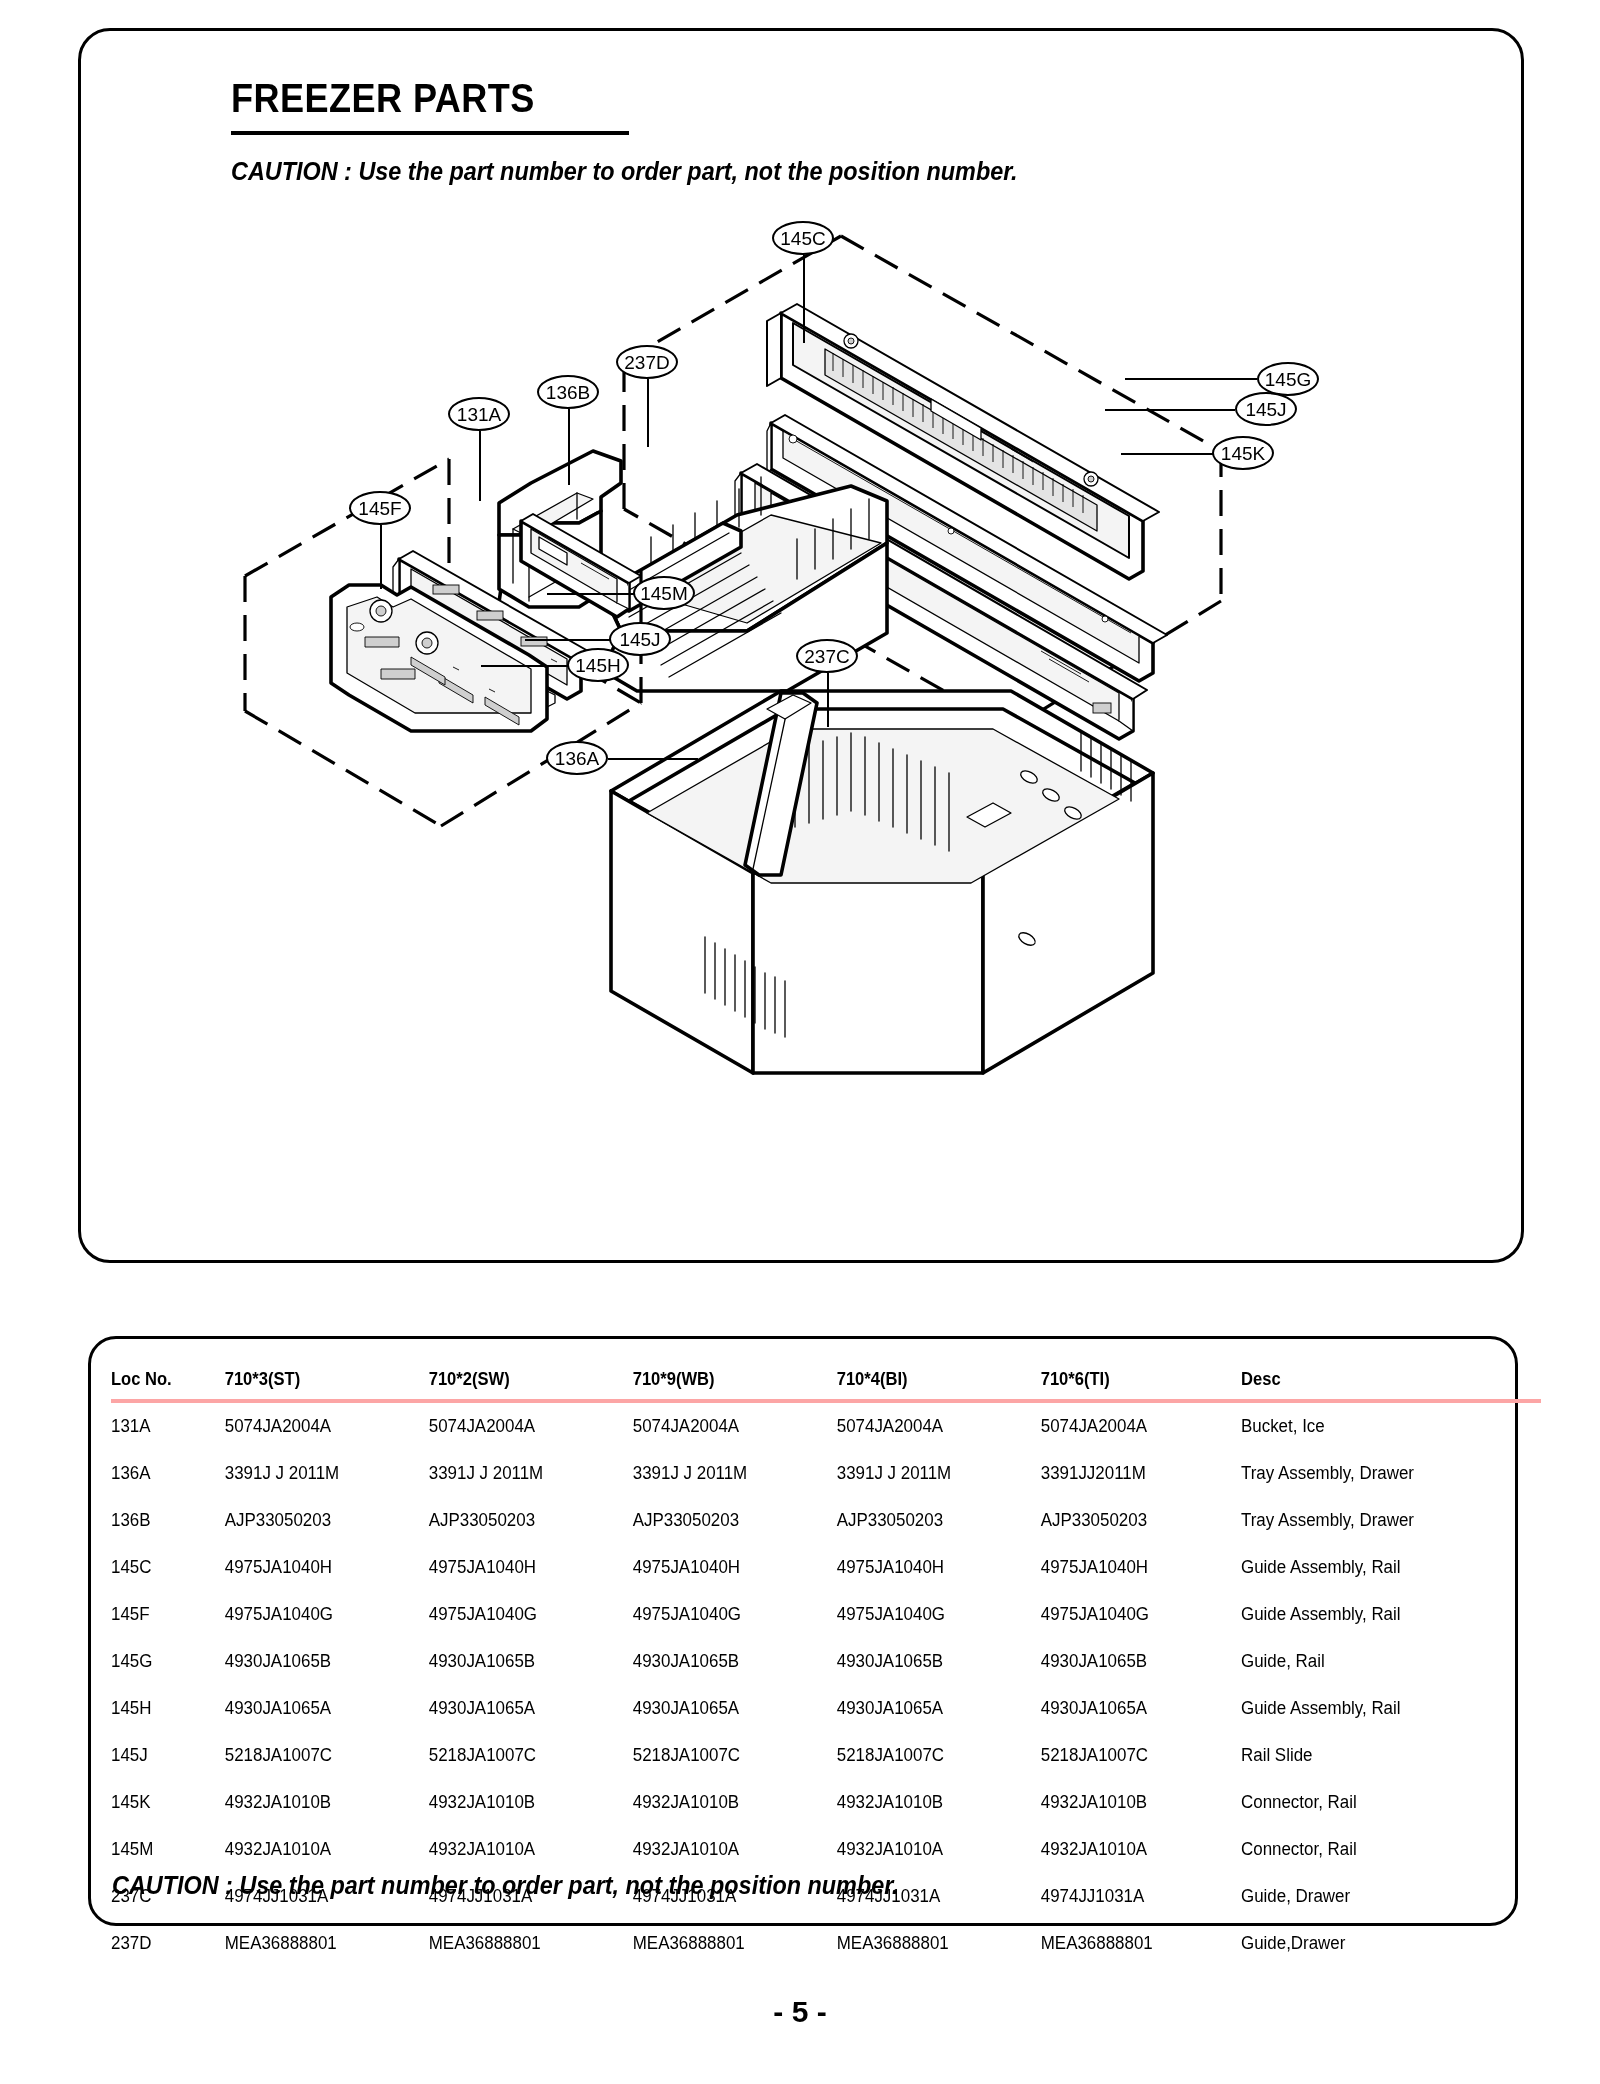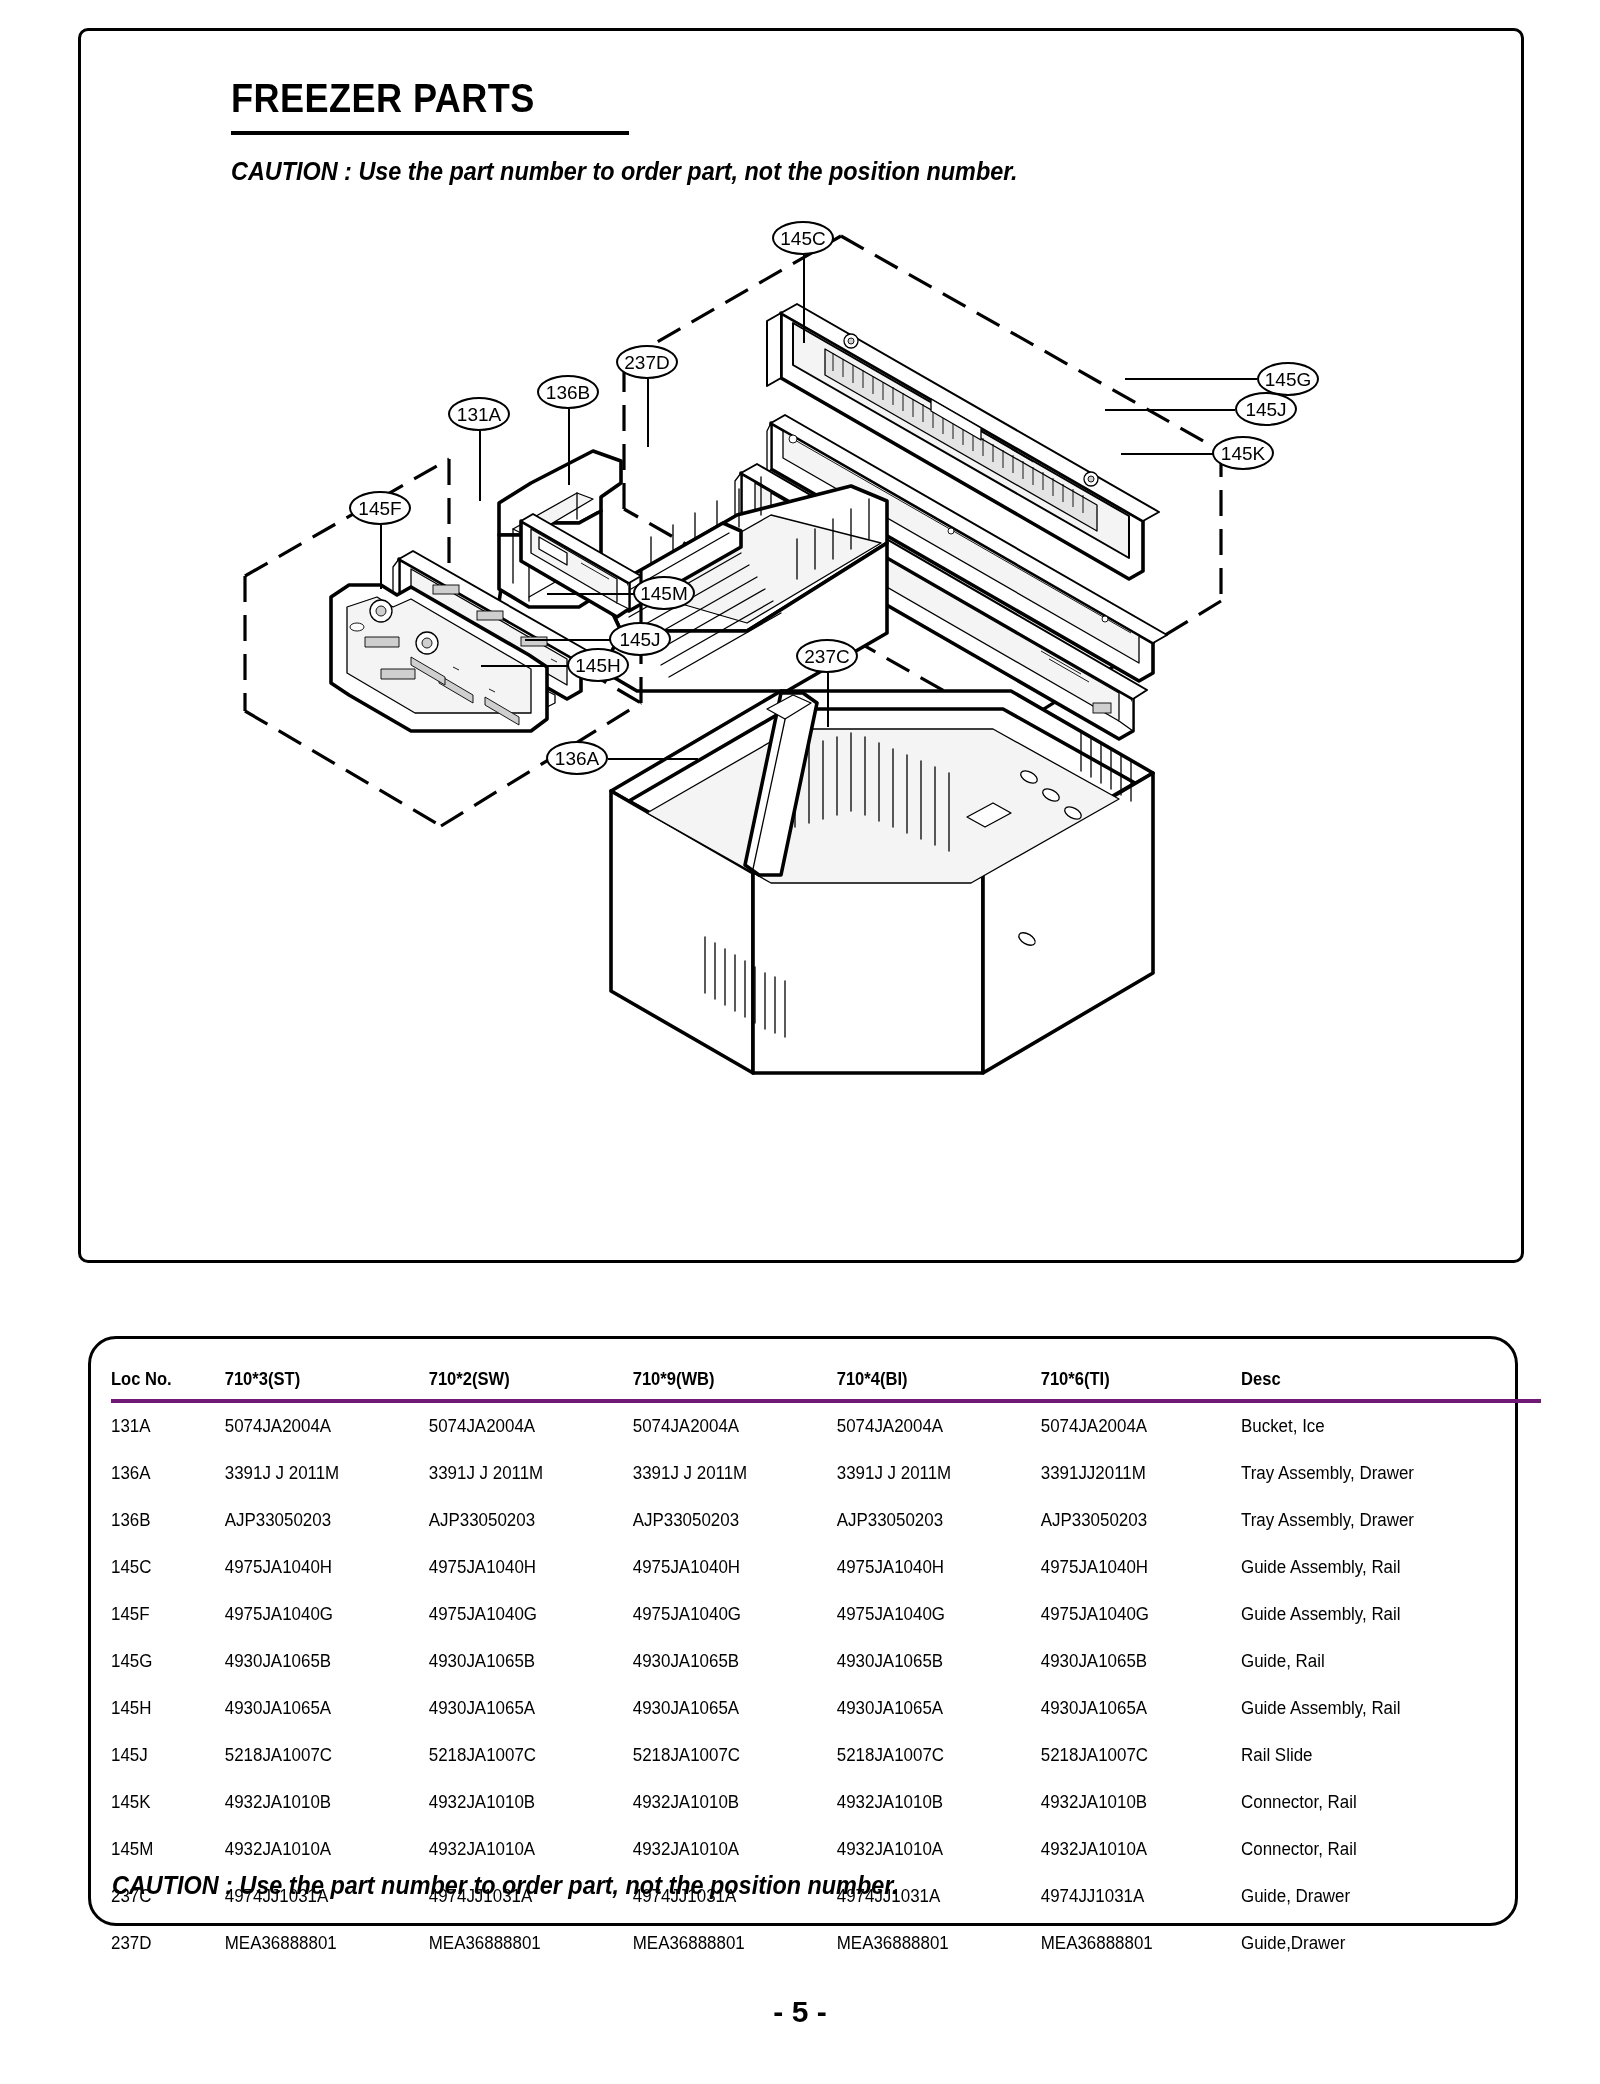--- a/index.html
+++ b/index.html
@@ -17,21 +17,21 @@
   }
 
   
   #diagram-panel {
     position: absolute;
     left: 78px;
     top: 28px;
     width: 1446px;
     height: 1235px;
     border: 3px solid #000;
-    border-radius: 10px;
+    border-radius: 32px;
     box-sizing: border-box;
     background: #fff;
   }
 
   #page-title {
     position: absolute;
     left: 150px;
     top: 44px;
     font-size: 41px;
     font-weight: bold;
@@ -84,21 +84,21 @@
   #parts-table th {
     font-size: 18px;
     font-weight: bold;
     text-align: left;
     padding: 4px 0 9px 0;
     white-space: nowrap;
     transform: scaleX(0.92);
     transform-origin: left center;
   }
   #parts-table thead tr {
-    border-bottom: 4px solid #701a75;
+    border-bottom: 4px solid #fca5a5;
   }
   #parts-table td {
     font-size: 18px;
     text-align: left;
     padding: 13px 0 13px 0;
     white-space: nowrap;
     transform: scaleX(0.94);
     transform-origin: left center;
   }
   .col-loc   { width: 110px; }

